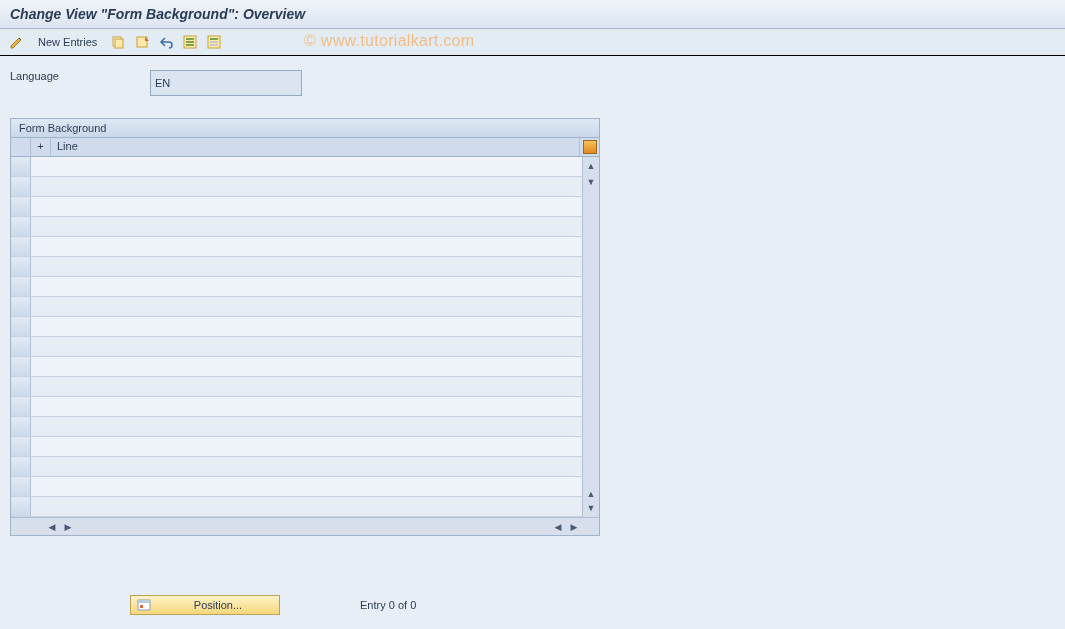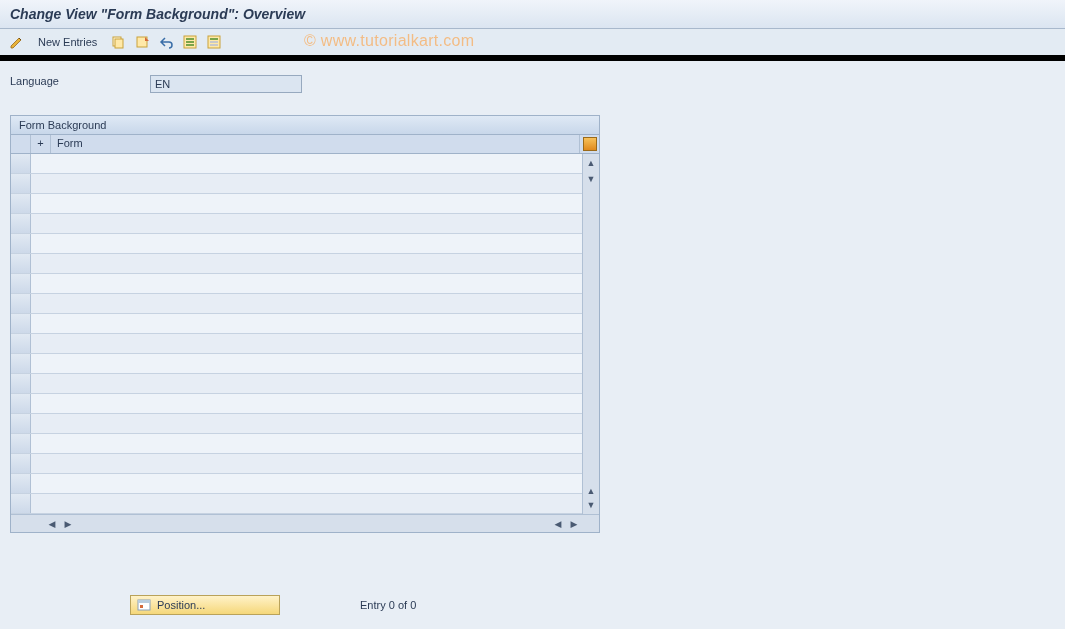--- a/index.html
+++ b/index.html
@@ -17,21 +17,21 @@
     border-bottom: 1px solid #a8b8cc;
     padding: 6px 10px;
     font-size: 14px;
     font-weight: bold;
     font-style: italic;
     color: #2b3b55;
   }
   .toolbar {
     background: #e3ebf3;
     padding: 4px 8px;
-    border-bottom: 6px solid #000000;
+    border-bottom: 1px solid #000000;
     display: flex;
     align-items: center;
     gap: 6px;
   }
   .toolbar .icon-btn {
     width: 18px;
     height: 18px;
     display: inline-flex;
     align-items: center;
     justify-content: center;
@@ -64,21 +64,21 @@
   }
   .field-label {
     width: 140px;
     color: #2b3b55;
   }
   .field-input {
     border: 1px solid #97a9bf;
     background: #dbe5f1;
     padding: 1px 4px;
     min-width: 24px;
-    height: 18px;
+    height: 26px;
     font-size: 11px;
     color: #2b3b55;
   }
   .field-input.empty { background: #e8eef5; width: 28px; }
   .table-area {
     margin: 10px 10px 0 10px;
     width: 590px;
     border: 1px solid #9fb2c9;
     background: #404040;
   }
@@ -161,21 +161,21 @@
     padding: 2px 0;
     width: 150px;
     cursor: pointer;
   }
   .position-btn .pb-icon {
     width: 18px; height: 14px;
     margin: 0 4px;
     display:inline-flex; align-items:center; justify-content:center;
   }
   .position-btn .pb-label {
-    flex:1; text-align:left; color:#2b3b55;
+    flex:1; text-align:center; color:#2b3b55;
   }
   .entry-text { color:#2b3b55; }
   svg { display:block; }
 </style>
 </head>
 <body>
 
 <div class="title-bar">Change View "Form Background": Overview</div>
 
 <div class="toolbar">
@@ -228,21 +228,21 @@
     <span class="field-label">Language</span>
     <input class="field-input" value="EN" style="">
   </div>
 </div>
 
 <div class="table-area">
   <div class="table-title">Form Background</div>
   <div class="table-header">
     <div class="th-sel"></div>
     <div class="th-plus">+</div>
-    <div class="th-line">Form</div>
+    <div class="th-line">Line</div>
     <div class="th-cfg"><span class="cfg-icon"></span></div>
   </div>
   <div class="table-body">
     <div class="rows-wrap" id="rows-wrap">
         <div class="table-row">
           <div class="td-sel"></div>
           <div class="td-line"></div>
         </div>
         <div class="table-row">
           <div class="td-sel"></div>

